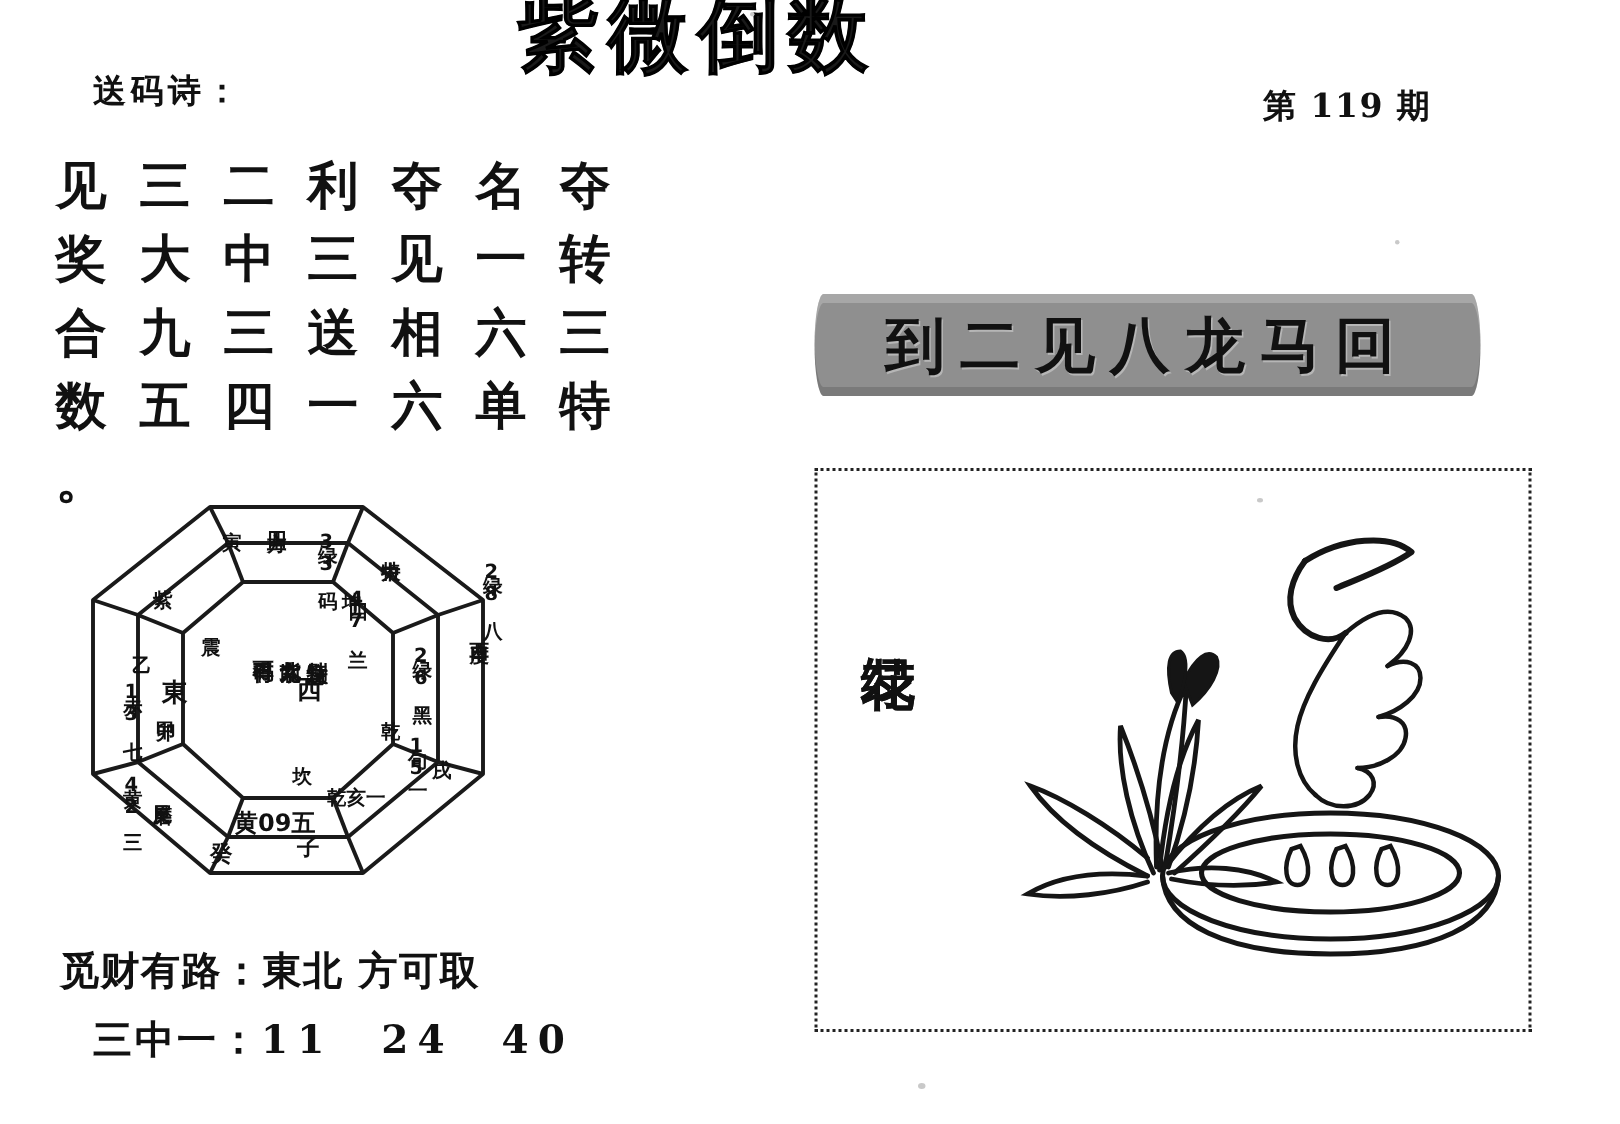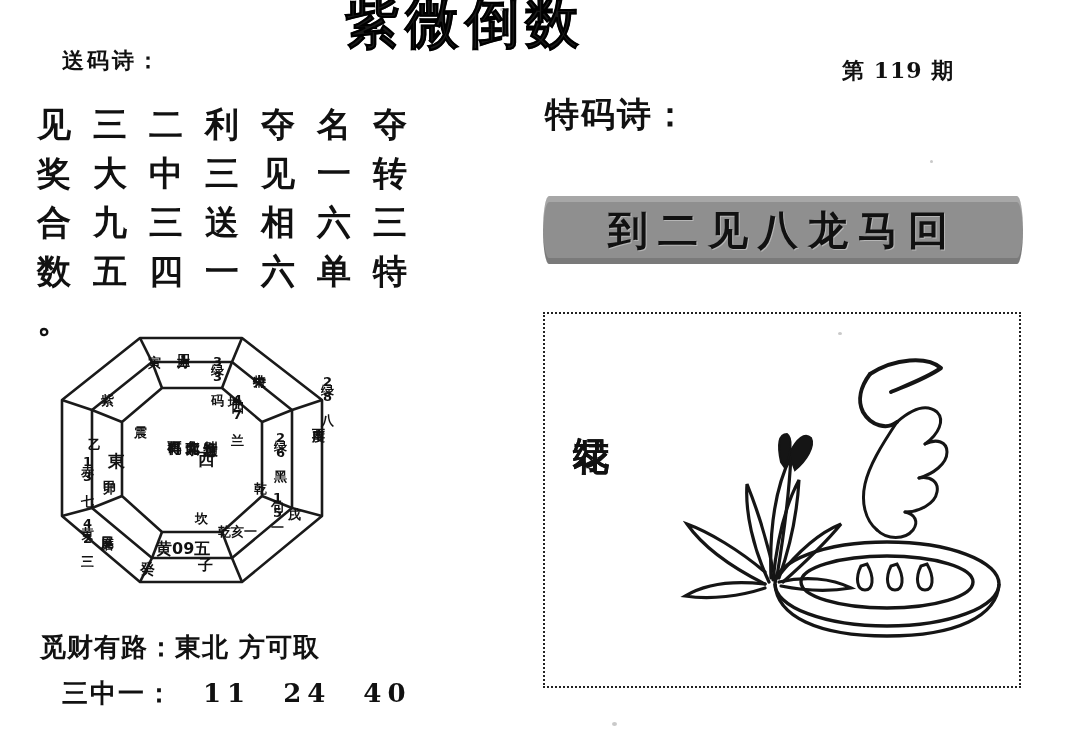--- a/index.html
+++ b/index.html
@@ -156,39 +156,39 @@
   .pick-line {
     position: absolute;
     left: 62px;
     top: 676px;
     font-family: "DejaVu Serif", "Liberation Serif", serif;
     font-size: 26px;
     font-weight: bold;
     letter-spacing: 2px;
     white-space: nowrap;
   }
-  .pick-nums { letter-spacing: 6px; margin-left: 29px; }
+  .pick-nums { letter-spacing: 6px; }
 
   
   .special-title {
     position: absolute;
     left: 545px;
     top: 92px;
     font-family: "DejaVu Serif", "Liberation Serif", serif;
     font-size: 34px;
     font-weight: bold;
     letter-spacing: 2px;
     white-space: nowrap;
   }
 
   .banner {
     position: absolute;
     left: 543px;
     top: 196px;
-    width: 480px;
+    width: 444px;
     height: 68px;
     background: #8f8f8f;
     border-radius: 6px / 34px;
     box-shadow: inset 0 6px 0 rgba(255,255,255,0.22), inset 0 -6px 0 rgba(0,0,0,0.14);
     display: flex;
     align-items: center;
     justify-content: center;
     overflow: hidden;
   }
   .banner-text {
@@ -350,21 +350,20 @@
     <div class="bagua-label" style="left:198px; top:66px;">坤</div>
     <div class="bagua-label v-text" style="left:70px; top:52px;">紫</div>
     <div class="bagua-label" style="left:118px; top:26px;">寅</div>
   </div>
 
   <div class="lucky-line">觅财有路：東北 方可取</div>
   <div class="pick-line">
     <span>三中一：</span><span class="pick-nums">11　24　40</span>
   </div>
 
-  <div class="special-title">特码诗：</div>
 
   <div class="banner">
     <span class="banner-text">到二见八龙马回</span>
   </div>
 
   <div class="art-box">
     <div class="art-caption">花花绿绿</div>
 
     <svg class="art-svg" width="340" height="340" viewBox="0 0 340 340">
       <g fill="none" stroke="#151515" stroke-width="3" stroke-linecap="round" stroke-linejoin="round">

